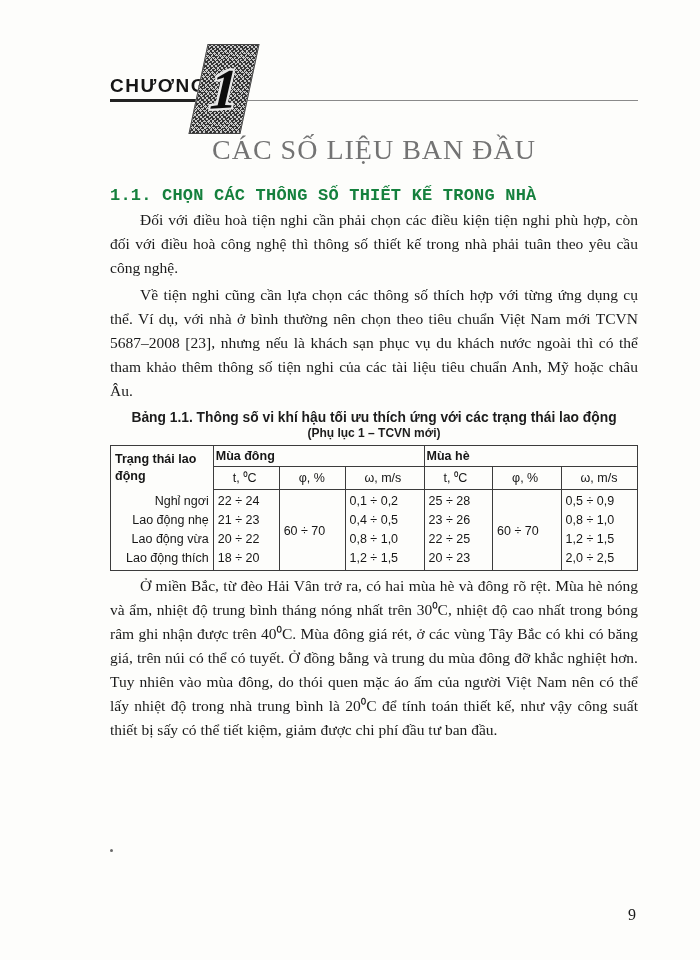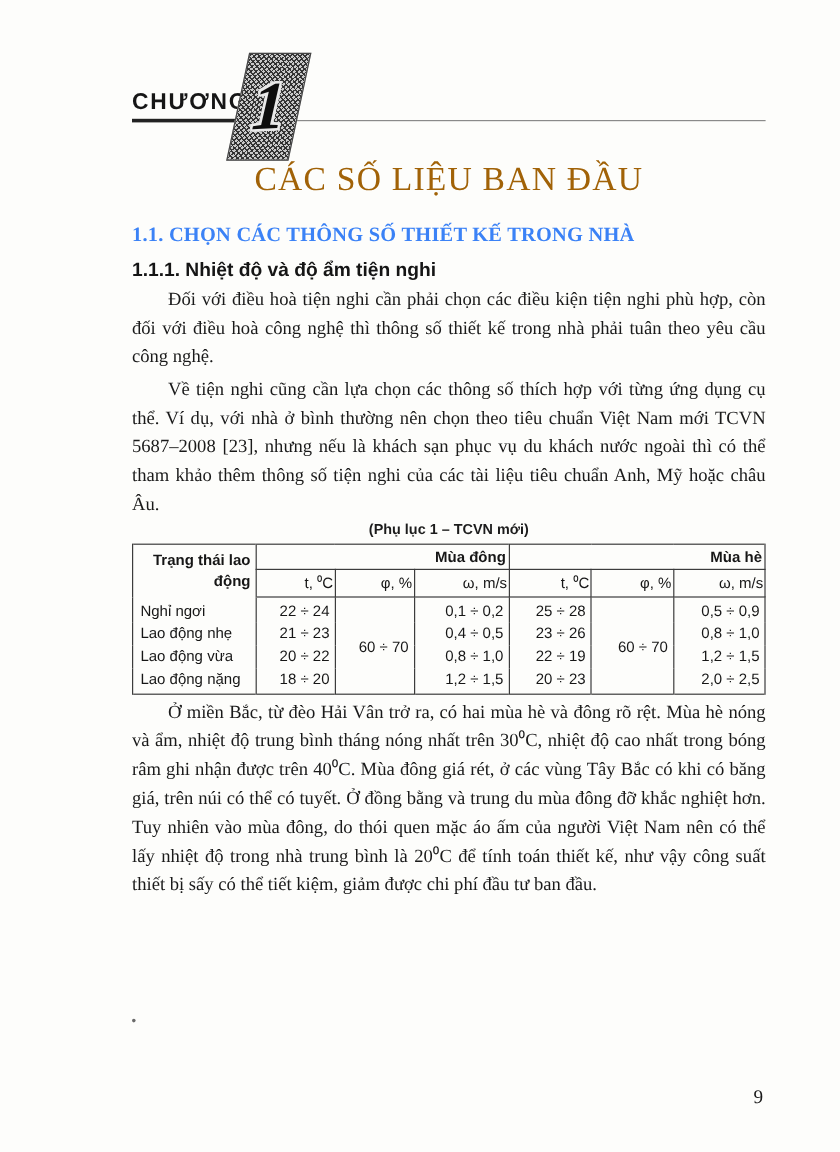--- a/index.html
+++ b/index.html
@@ -31,27 +31,27 @@
   }
   .chapter-num {
     font-family:"Liberation Serif", serif; font-style:italic; font-weight:bold;
     font-size:56px; color:#0d0d0d; line-height:1; transform:skewX(6deg) rotate(-3deg);
     text-shadow:-2px 0 0 #e8e8e8, 2px 0 0 #e8e8e8, 0 -2px 0 #e8e8e8, 0 2px 0 #e8e8e8,
                 -2px -2px 0 #e8e8e8, 2px 2px 0 #e8e8e8, -2px 2px 0 #e8e8e8, 2px -2px 0 #e8e8e8;
   }
   .doc-title {
     margin-top:2px; text-align:center;
     font-family:"Liberation Serif", serif; font-weight:normal;
-    font-size:28px; letter-spacing:1px; color:#a16207;
+    font-size:28px; letter-spacing:1px; color:#737373;
   }
   
   .h-sec {
     margin-top:20px;
-    font-family:Liberation Serif, serif; font-weight:bold;
-    font-size:17px; color:#3b82f6; letter-spacing:.2px;
+    font-family:Liberation Mono, monospace; font-weight:bold;
+    font-size:17px; color:#15803d; letter-spacing:.2px;
   }
   .h-sub {
     margin-top:11px;
     font-family:"Liberation Sans", sans-serif; font-weight:bold;
     font-size:16px; color:#151515;
   }
   
   .para {
     margin-top:3px;
     font-size:15.5px; line-height:24px; text-align:justify; text-indent:30px;
@@ -66,26 +66,26 @@
     text-align:center; font-family:Liberation Sans, sans-serif;
     font-weight:bold; font-size:12px; margin-top:1px;
   }
   table.params {
     width:100%; margin-top:5px; border-collapse:collapse;
     font-family:"Liberation Sans", sans-serif; font-size:12.5px; color:#161616;
     border:1.5px solid #3c3c3c;
   }
   table.params th, table.params td {
     border-left:1px solid #3c3c3c; border-right:1px solid #3c3c3c;
-    padding:1px 4px; text-align:right; font-weight:normal;
+    padding:1px 4px; text-align:left; font-weight:normal;
   }
   table.params .grp { font-weight:bold; border-bottom:1px solid #3c3c3c; padding:3px 2px;margin-left:28px; }
   table.params .corner { font-weight:bold; line-height:1.35; }
-  table.params .units { border-bottom:1px solid #3c3c3c; padding:2px 1px 3px; }
-  table.params td.lbl { text-align:left; padding-left:6px; line-height:17px; }
+  table.params .units { border-bottom:1px solid #3c3c3c; padding:2px 19px 3px; }
+  table.params td.lbl { text-align:right; padding-left:6px; line-height:17px; }
   table.params tbody td { line-height:17px; }
   table.params tbody tr:first-child td { padding-top:3px; }
   table.params tbody tr:last-child td { padding-bottom:3px; }
   
   .page-number {
     position:absolute; right:64px; bottom:36px;
     font-size:16px; color:#1a1a1a;
   }
   .stray-dot {
     position:absolute; left:110px; top:849px; width:3px; height:3px;
@@ -102,25 +102,25 @@
     <span class="rule-thin"></span>
     <span class="rule-bold"></span>
     <span class="chapter-badge">
       <span class="chapter-num">1</span>
     </span>
   </header>
 
   <h1 class="doc-title">CÁC SỐ LIỆU BAN ĐẦU</h1>
 
   <h2 class="h-sec">1.1. CHỌN CÁC THÔNG SỐ THIẾT KẾ TRONG NHÀ</h2>
-  <h3 class="h-sub">1.1.1. Nhiệt độ và độ ẩm tiện nghi</h3>
 
   <p class="para">Đối với điều hoà tiện nghi cần phải chọn các điều kiện tiện nghi phù hợp, còn đối với điều hoà công nghệ thì thông số thiết kế trong nhà phải tuân theo yêu cầu công nghệ.</p>
   <p class="para">Về tiện nghi cũng cần lựa chọn các thông số thích hợp với từng ứng dụng cụ thể. Ví dụ, với nhà ở bình thường nên chọn theo tiêu chuẩn Việt Nam mới TCVN 5687–2008 [23], nhưng nếu là khách sạn phục vụ du khách nước ngoài thì có thể tham khảo thêm thông số tiện nghi của các tài liệu tiêu chuẩn Anh, Mỹ hoặc châu Âu.</p>
 
+  <div class="tbl-caption">Bảng 1.1. Thông số vi khí hậu tối ưu thích ứng với các trạng thái lao động</div>
   <div class="tbl-subcaption">(Phụ lục 1 – TCVN mới)</div>
 
   <table class="params">
     <colgroup>
       <col style="width:19.5%">
         <col style="width:12.5%">
         <col style="width:12.5%">
         <col style="width:15%">
       <col style="width:13%">
         <col style="width:13%">
@@ -155,25 +155,25 @@
         <td class="lbl">Lao động nhẹ</td>
         <td>21 ÷ 23</td>
         <td>0,4 ÷ 0,5</td>
         <td>23 ÷ 26</td>
         <td>0,8 ÷ 1,0</td>
       </tr>
       <tr>
         <td class="lbl">Lao động vừa</td>
         <td>20 ÷ 22</td>
         <td>0,8 ÷ 1,0</td>
-        <td>22 ÷ 19</td>
+        <td>22 ÷ 25</td>
         <td>1,2 ÷ 1,5</td>
       </tr>
       <tr>
-        <td class="lbl">Lao động nặng</td>
+        <td class="lbl">Lao động thích</td>
         <td>18 ÷ 20</td>
         <td>1,2 ÷ 1,5</td>
         <td>20 ÷ 23</td>
         <td>2,0 ÷ 2,5</td>
       </tr>
     </tbody>
   </table>
 
   <p class="para">Ở miền Bắc, từ đèo Hải Vân trở ra, có hai mùa hè và đông rõ rệt. Mùa hè nóng và ẩm, nhiệt độ trung bình tháng nóng nhất trên 30⁰C, nhiệt độ cao nhất trong bóng râm ghi nhận được trên 40⁰C. Mùa đông giá rét, ở các vùng Tây Bắc có khi có băng giá, trên núi có thể có tuyết. Ở đồng bằng và trung du mùa đông đỡ khắc nghiệt hơn. Tuy nhiên vào mùa đông, do thói quen mặc áo ấm của người Việt Nam nên có thể lấy nhiệt độ trong nhà trung bình là 20⁰C để tính toán thiết kế, như vậy công suất thiết bị sấy có thể tiết kiệm, giảm được chi phí đầu tư ban đầu.</p>
 

